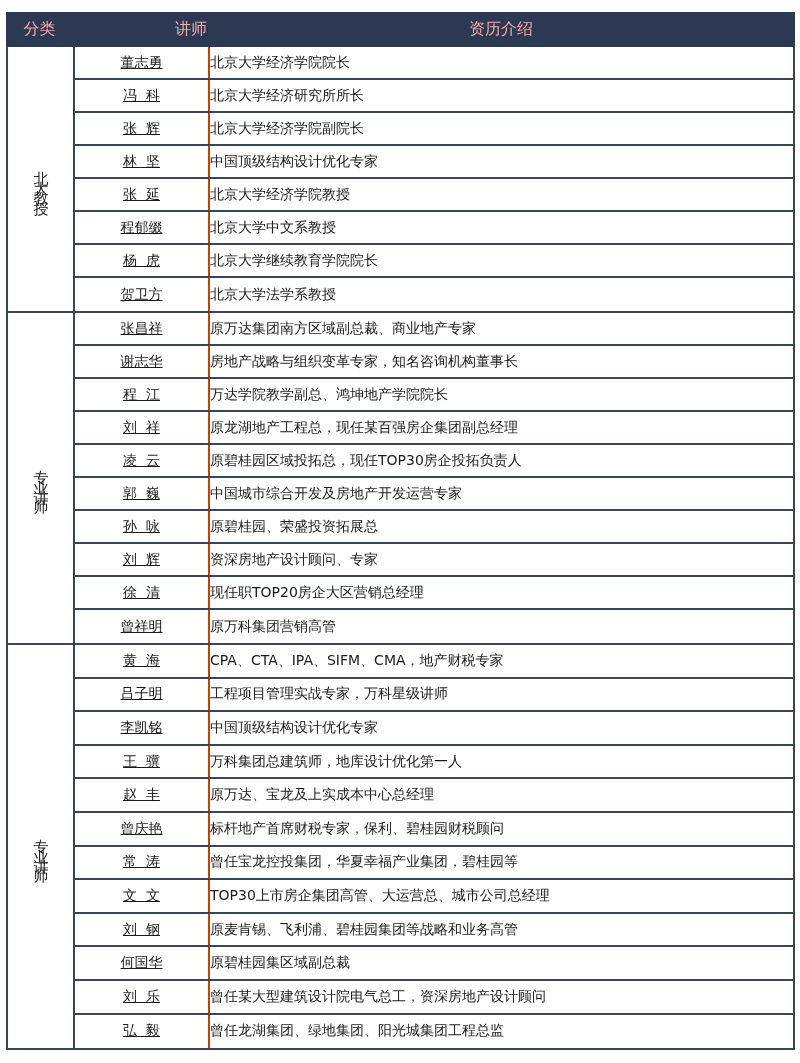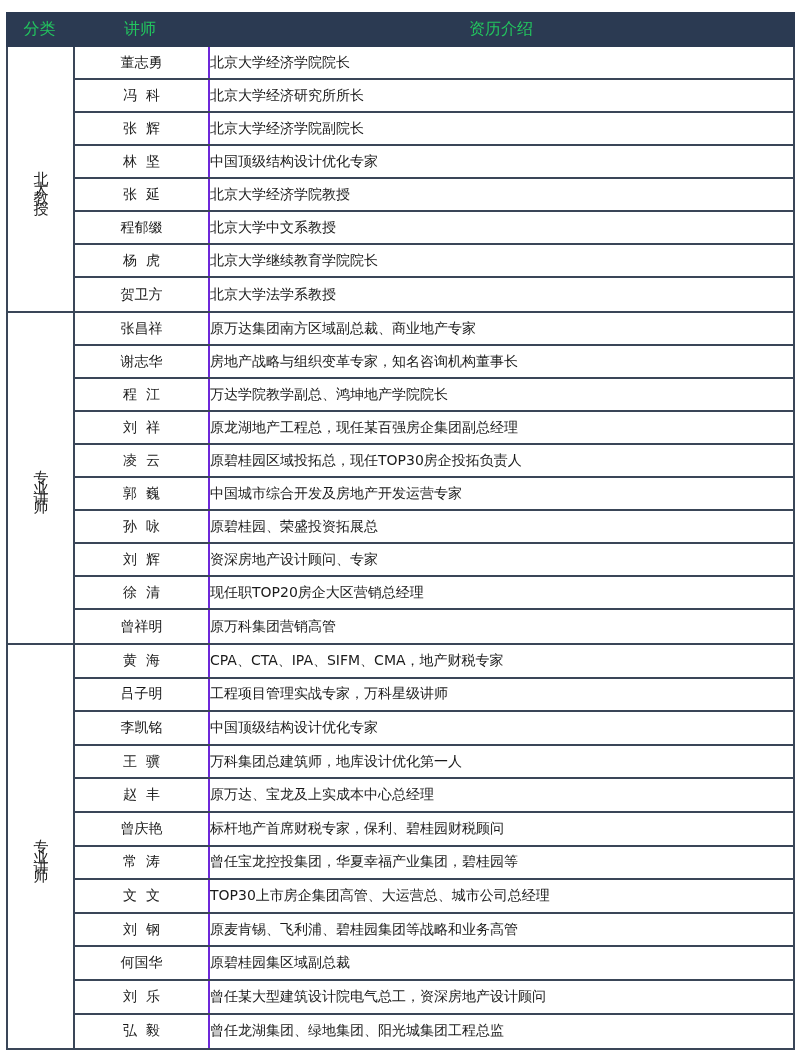--- a/index.html
+++ b/index.html
@@ -1,33 +1,33 @@
 <!DOCTYPE html>
 <html><head>
 <meta charset="utf-8">
 <style>
   html, body { margin:0; padding:0; background:#ffffff; }
   body { width:800px; height:1063px; position:relative; overflow:hidden;
          font-family:"DejaVu Sans","Liberation Sans",sans-serif; color:#1a1a1a; }
   .table { position:absolute; left:6px; top:12px; width:789px; }
-  .header { display:flex; height:35px; background:#2b3a52; color:#22c55e;
+  .header { display:flex; height:35px; background:#2b3a52; color:#fca5a5;
             font-size:16px; align-items:center; }
   .header .c1 { width:67px; text-align:center; }
-  .header .c2 { width:134px; text-align:center; }
+  .header .c2 { width:134px; text-align:right; }
   .header .c3 { flex:1; text-align:center; }
   .section { display:flex; border-left:2px solid #3a4658; border-right:2px solid #3a4658;
              border-bottom:2px solid #3a4658; box-sizing:border-box; }
   .cat { width:65px; display:flex; align-items:center; justify-content:center; }
   .cat-label { writing-mode:vertical-rl; text-orientation:upright; letter-spacing:10px;
                font-size:15px; color:#222; }
   .rows { flex:1; border-left:2px solid #3a4658; }
   .row { display:flex; border-bottom:2px solid #3a4658; box-sizing:border-box; font-size:14px; }
   .row:last-child { border-bottom:none; }
-  .name { width:133px; border-right:2px solid #6d28d9; display:flex; align-items:center;
-          justify-content:center; white-space:pre; }
+  .name { width:133px; border-right:2px solid #c2410c; display:flex; align-items:center;
+          justify-content:center; white-space:pre;text-decoration:underline; }
   .bio { flex:1; display:flex; align-items:center; white-space:nowrap; }
   .s1 .row { height:33px; }
   .s2 .row { height:33px; }
   .s3 .row { height:33.6px; }
 </style>
 </head>
 <body>
 
 <div class="table">
   <div class="header">

